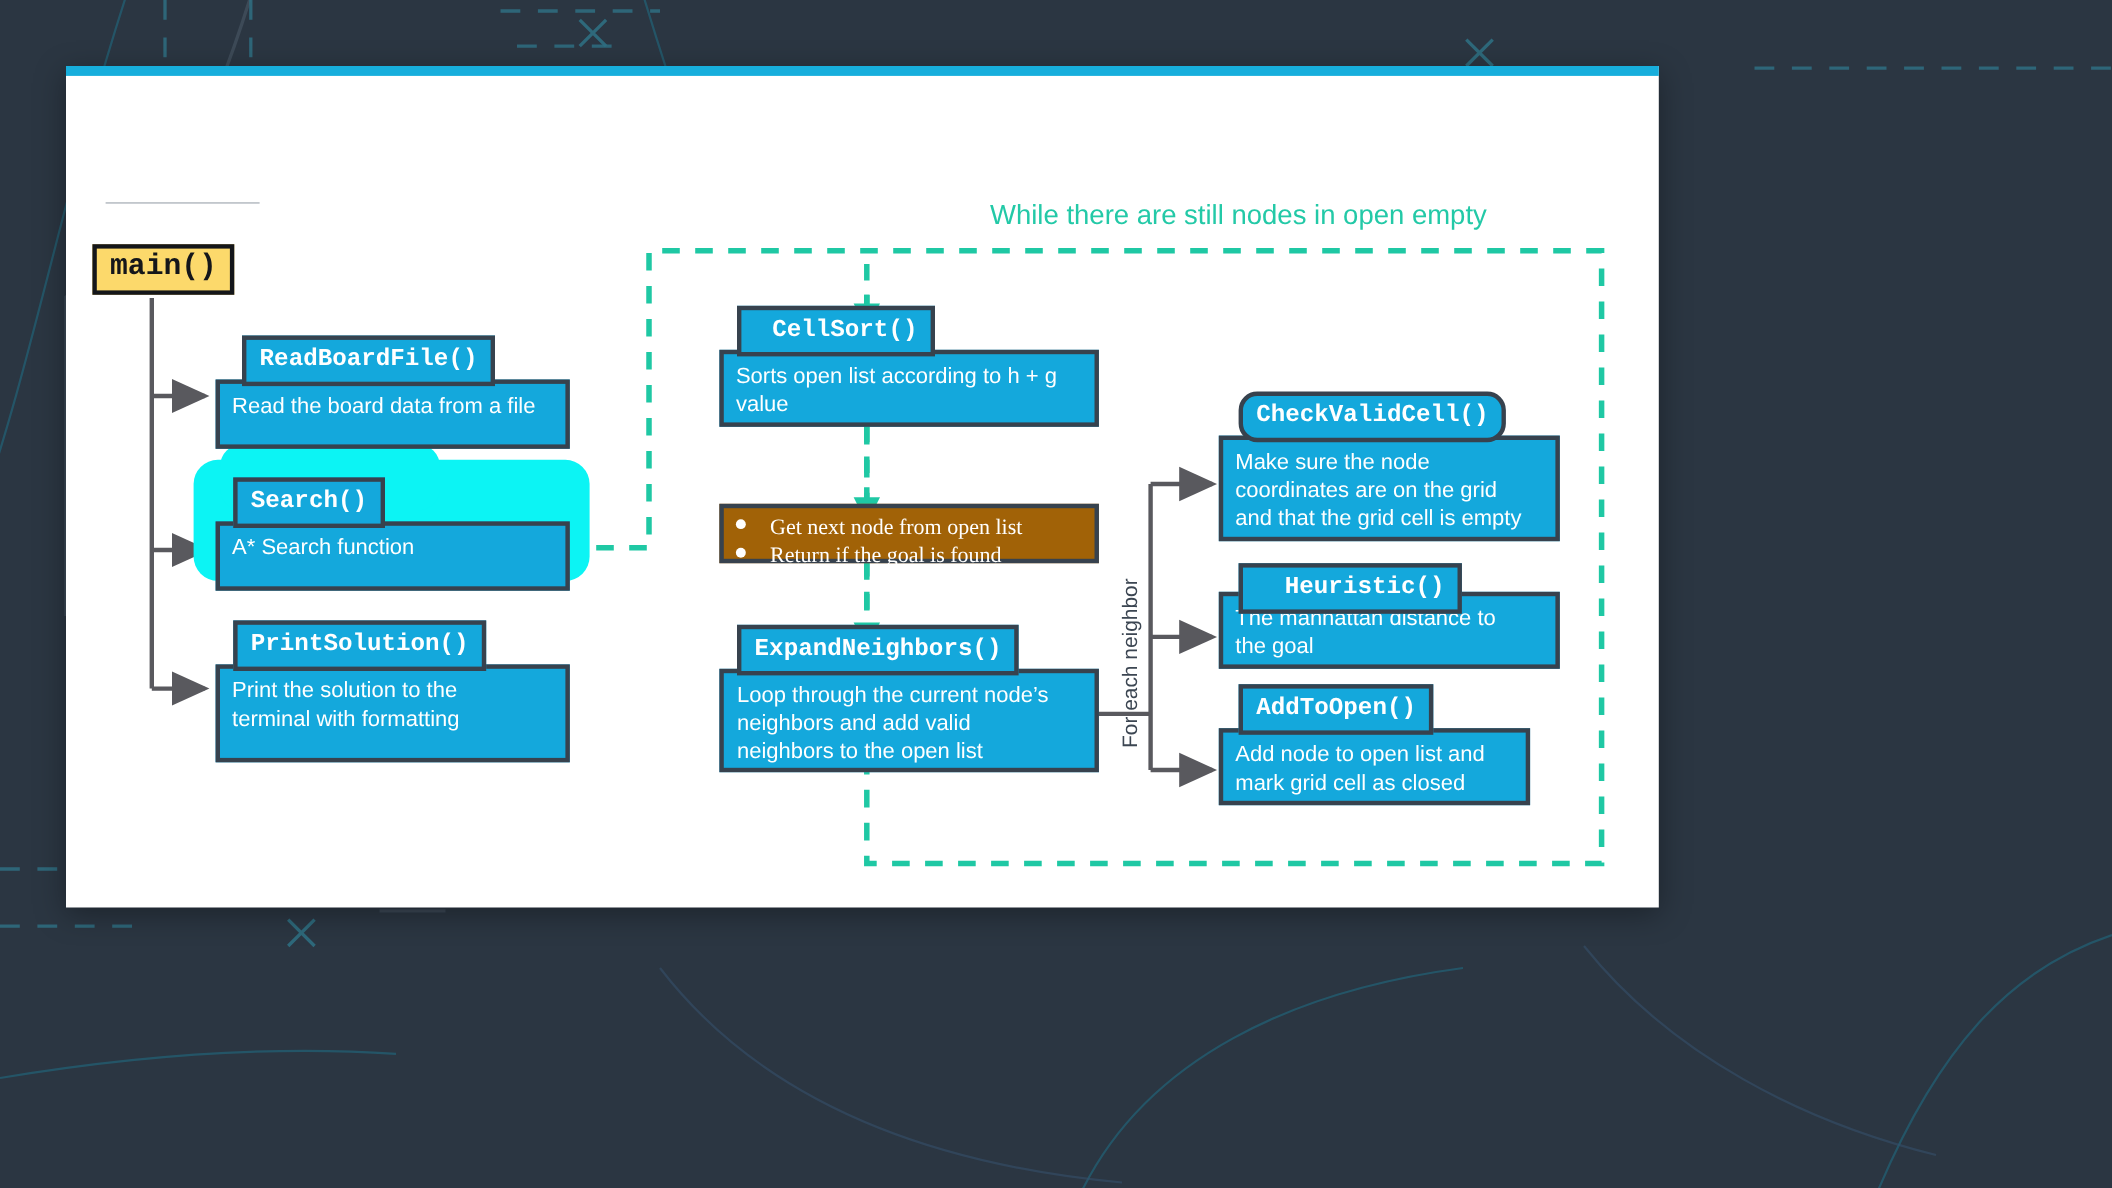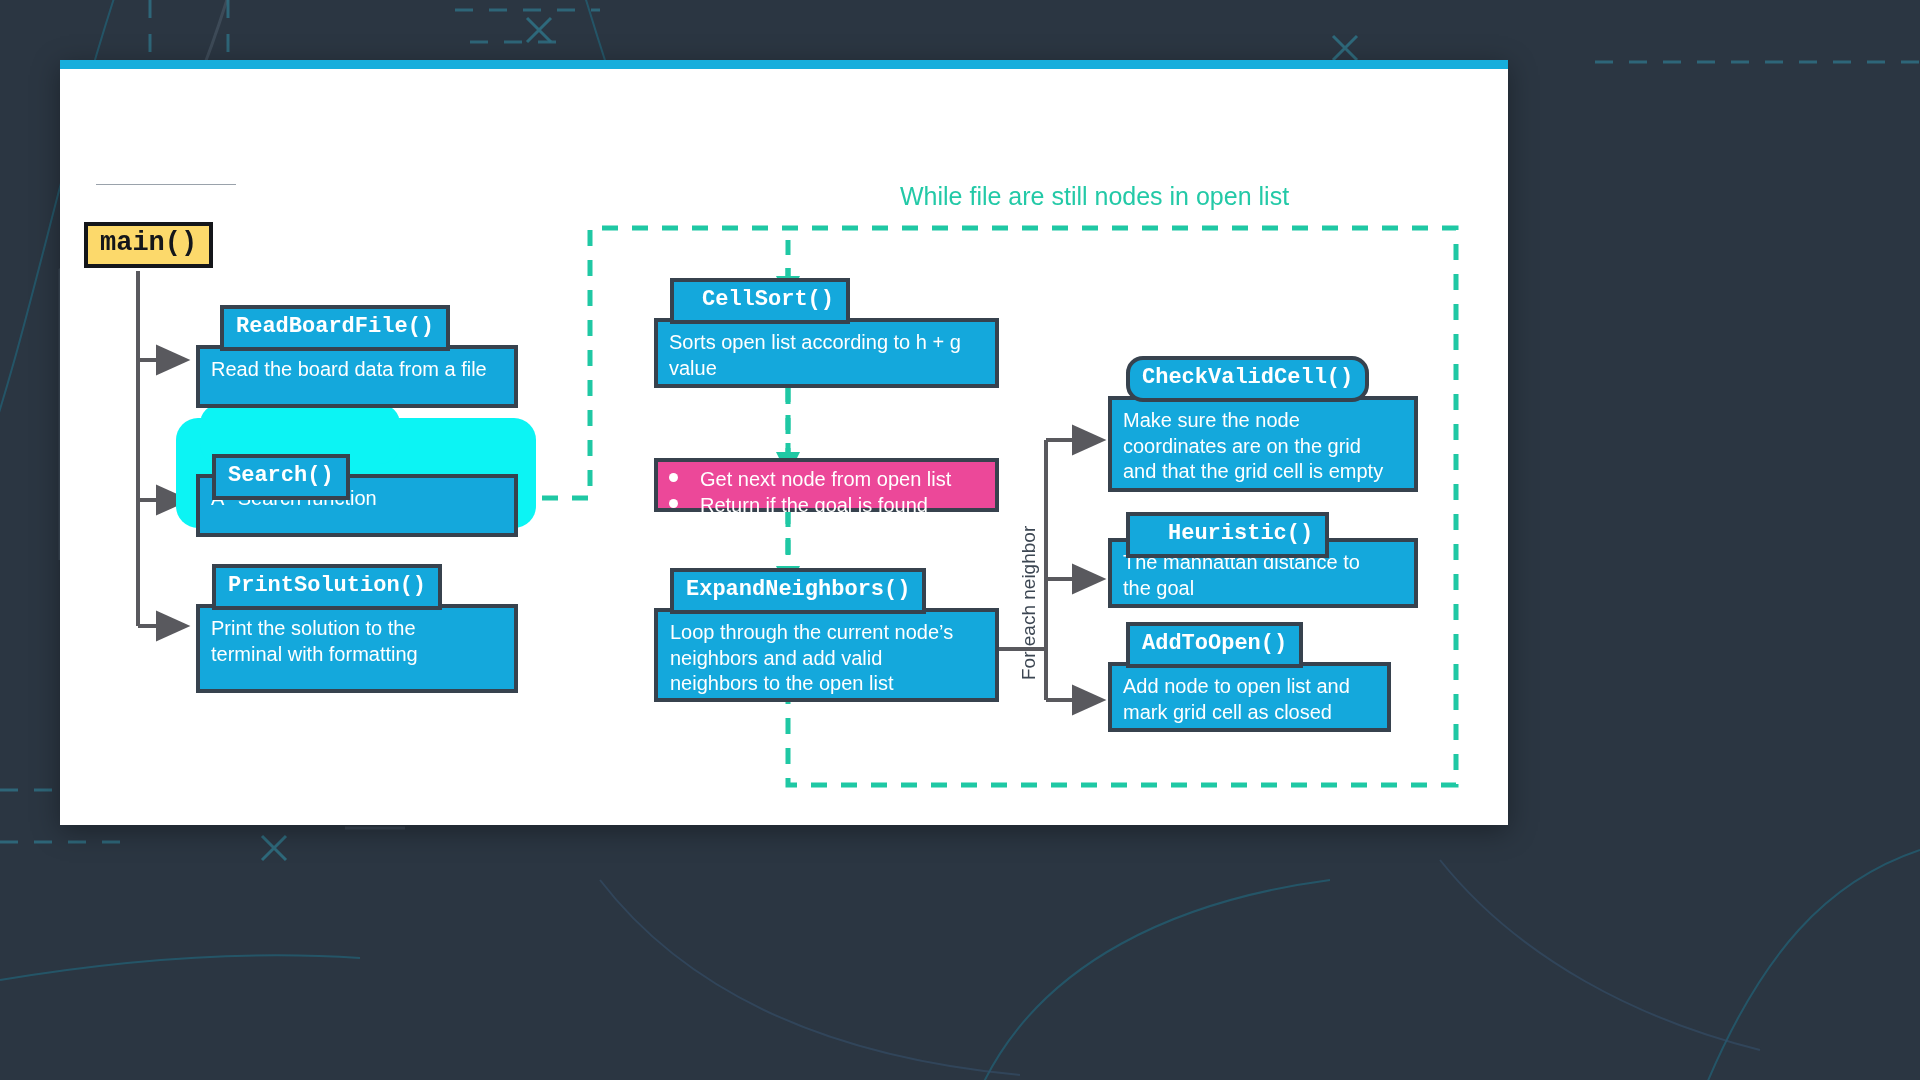--- a/index.html
+++ b/index.html
@@ -55,22 +55,23 @@
     position:absolute;
     background:#14A8DC;
     border:4px solid #37424e;
     color:#ffffff;
     font-size:20px;
     line-height:1.28;
     padding:8px 11px 9px 11px;
     z-index:2;
   }
   .node.danger .body {
-    background:#ec4899;
+    background:#a16207;
     border-color:#37424e;
+    font-family:Liberation Serif, serif;
   }
 
   
   #main-node {
     position:absolute;
     background:#FCD96B;
     border:4px solid #14161a;
     color:#14161a;
     font-family:"Liberation Mono", monospace;
     font-weight:bold;
@@ -207,31 +208,31 @@
 
   <div class="glow" style="left:116px; top:358px; width:360px; height:110px; border-radius:22px;"></div>
   <div class="glow" style="left:140px; top:344px; width:200px; height:60px; border-radius:20px;"></div>
 
   <div class="node">
     <div class="hdr" style="left:160px; top:245px;">ReadBoardFile()</div>
     <div class="body" style="left:136px; top:285px; width:322px; height:63px;">Read the board data from a file</div>
   </div>
 
   <div class="node">
-    <div class="hdr" style="left:152px; top:374px;margin-top:20px;">Search()</div>
+    <div class="hdr" style="left:152px; top:374px;">Search()</div>
     <div class="body" style="left:136px; top:414px; width:322px; height:63px;">A* Search function</div>
   </div>
 
   <div class="node">
     <div class="hdr" style="left:152px; top:504px;">PrintSolution()</div>
     <div class="body" style="left:136px; top:544px; width:322px; height:89px; white-space:pre-line;">Print the solution to the
 terminal with formatting</div>
   </div>
 
-  <div id="loop-label" style="left:840px; top:122px;">While file are still nodes in open list</div>
+  <div id="loop-label" style="left:840px; top:122px;">While there are still nodes in open empty</div>
 
   <div class="node">
     <div class="hdr" style="left:610px; top:218px;padding-left:28px;">CellSort()</div>
     <div class="body" style="left:594px; top:258px; width:345px; height:70px; white-space:pre-line;">Sorts open list according to h + g
 value</div>
   </div>
 
   <div class="node danger">
     <div class="body" style="left:594px; top:398px; width:345px; height:54px; padding:5px 11px;">
       <ul class="bullets">

